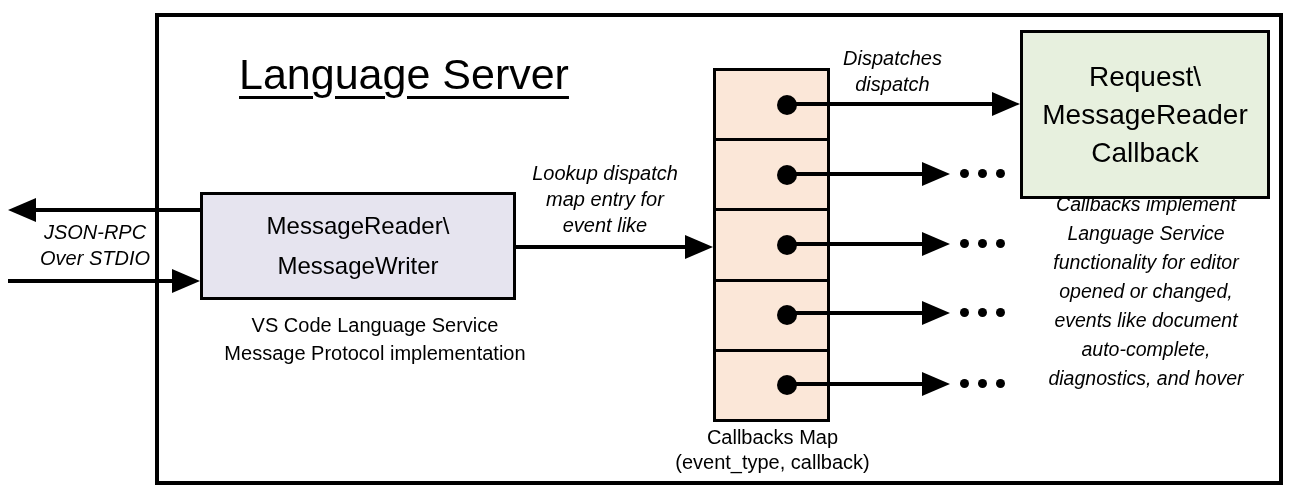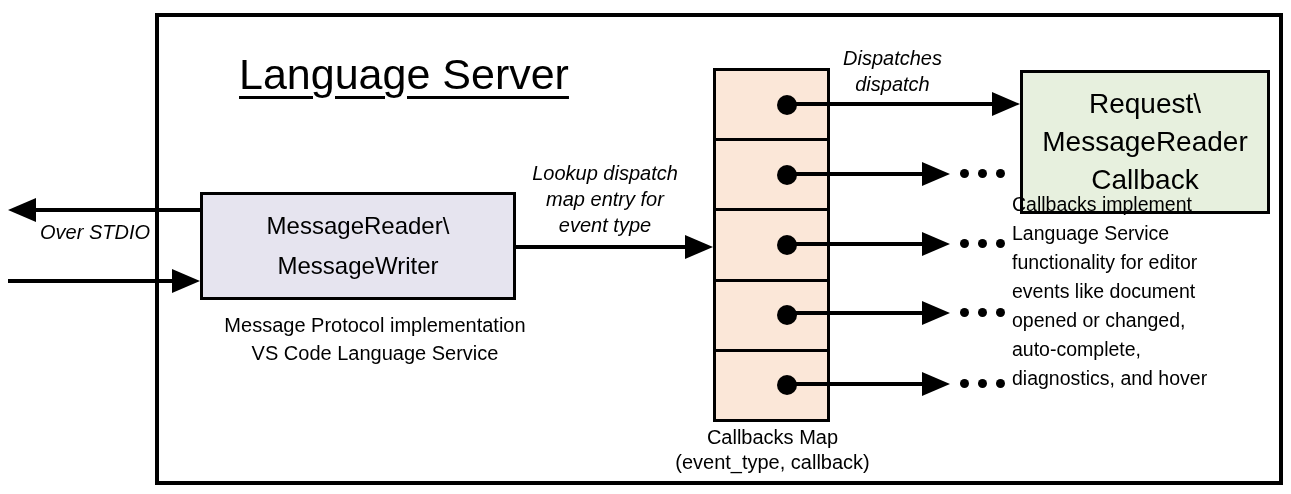--- a/index.html
+++ b/index.html
@@ -21,68 +21,69 @@
   .tri-left  { border-right:28px solid var(--outline,#000); }
 
   .lbl { position:absolute; text-align:center; font-size:20px; line-height:26px; }
   .italic { font-style:italic; }
 
   .box { position:absolute; border:3px solid var(--outline,#000);
          display:flex; flex-direction:column; justify-content:center;
          text-align:center; }
   .reader-box { left:200px; top:192px; width:316px; height:108px;
                 background:var(--reader-box-fill,#e6e4ef); font-size:24px; line-height:40px; }
-  .callback-box { left:1020px; top:30px; width:250px; height:144px;
-                  background:var(--callback-box-fill,#e7f0de); font-size:28px; line-height:38px;margin-top:40px; }
+  .callback-box { left:1020px; top:30px; width:250px; height:169px;
+                  background:var(--callback-box-fill,#e7f0de); font-size:28px; line-height:38px; }
 
   .map { position:absolute; left:713px; top:68px; width:117px; height:354px;
          border:3px solid var(--outline,#000); background:var(--dispatch-map-fill,#fbe7d8);
          display:flex; flex-direction:column; }
   .map-cell { flex:1; border-bottom:3px solid var(--outline,#000);
               display:flex; align-items:center; padding-left:61px; }
   .map-cell:last-child { border-bottom:none; }
   .dot { width:20px; height:20px; border-radius:50%; background:var(--outline,#000); flex:none; }
 
   .ellipsis { position:absolute; display:flex; gap:9px; }
   .ellipsis i { display:block; width:9px; height:9px; border-radius:50%;
                 background:var(--outline,#000); }
 
   .caption { position:absolute; text-align:center; font-size:20px; line-height:28px; }
-  .para { position:absolute; text-align:left; font-size:19.5px; line-height:29px; }
+  .para { position:absolute; text-align:center; font-size:19.5px; line-height:29px;font-style:italic; }
 </style>
 </head>
 <body>
 
 <div class="canvas">
 
   <div class="outer-box"></div>
 
   <div class="title">Language Server</div>
 
   <div class="hline" style="left:34px; top:208px; width:166px;"></div>
   <div class="tri tri-left" style="left:8px; top:198px;"></div>
   <div class="hline" style="left:8px; top:279px; width:166px;"></div>
   <div class="tri tri-right" style="left:172px; top:269px;"></div>
   <div class="lbl italic" style="left:25px; top:219px; width:140px;">
+    <div>JSON-RPC</div>
     <div>Over STDIO</div>
   </div>
 
   <div class="box reader-box">
     <div>MessageReader\</div>
     <div>MessageWriter</div>
   </div>
   <div class="caption" style="left:195px; top:311px; width:360px;">
+    <div>VS Code Language Service</div>
     <div>Message Protocol implementation</div>
-    <div>VS Code Language Service</div>
   </div>
 
   <div class="lbl italic" style="left:515px; top:160px; width:180px;">
     <div>Lookup dispatch</div>
     <div>map entry for</div>
-    <div>event type</div>
+    <div>event like</div>
   </div>
   <div class="hline" style="left:516px; top:245px; width:170px;"></div>
   <div class="tri tri-right" style="left:685px; top:235px;"></div>
 
   <div class="map">
     <div class="map-cell">
         <span class="dot"></span>
       </div>
     <div class="map-cell">
         <span class="dot"></span>
@@ -144,19 +145,19 @@
 
   <div class="box callback-box">
     <div>Request\</div>
     <div>MessageReader</div>
     <div>Callback</div>
   </div>
   <div class="para" style="left:1012px; top:190px; width:268px;">
     <div>Callbacks implement</div>
     <div>Language Service</div>
     <div>functionality for editor</div>
+    <div>opened or changed,</div>
     <div>events like document</div>
-    <div>opened or changed,</div>
     <div>auto-complete,</div>
     <div>diagnostics, and hover</div>
   </div>
 
 </div>
 
 </body></html>

